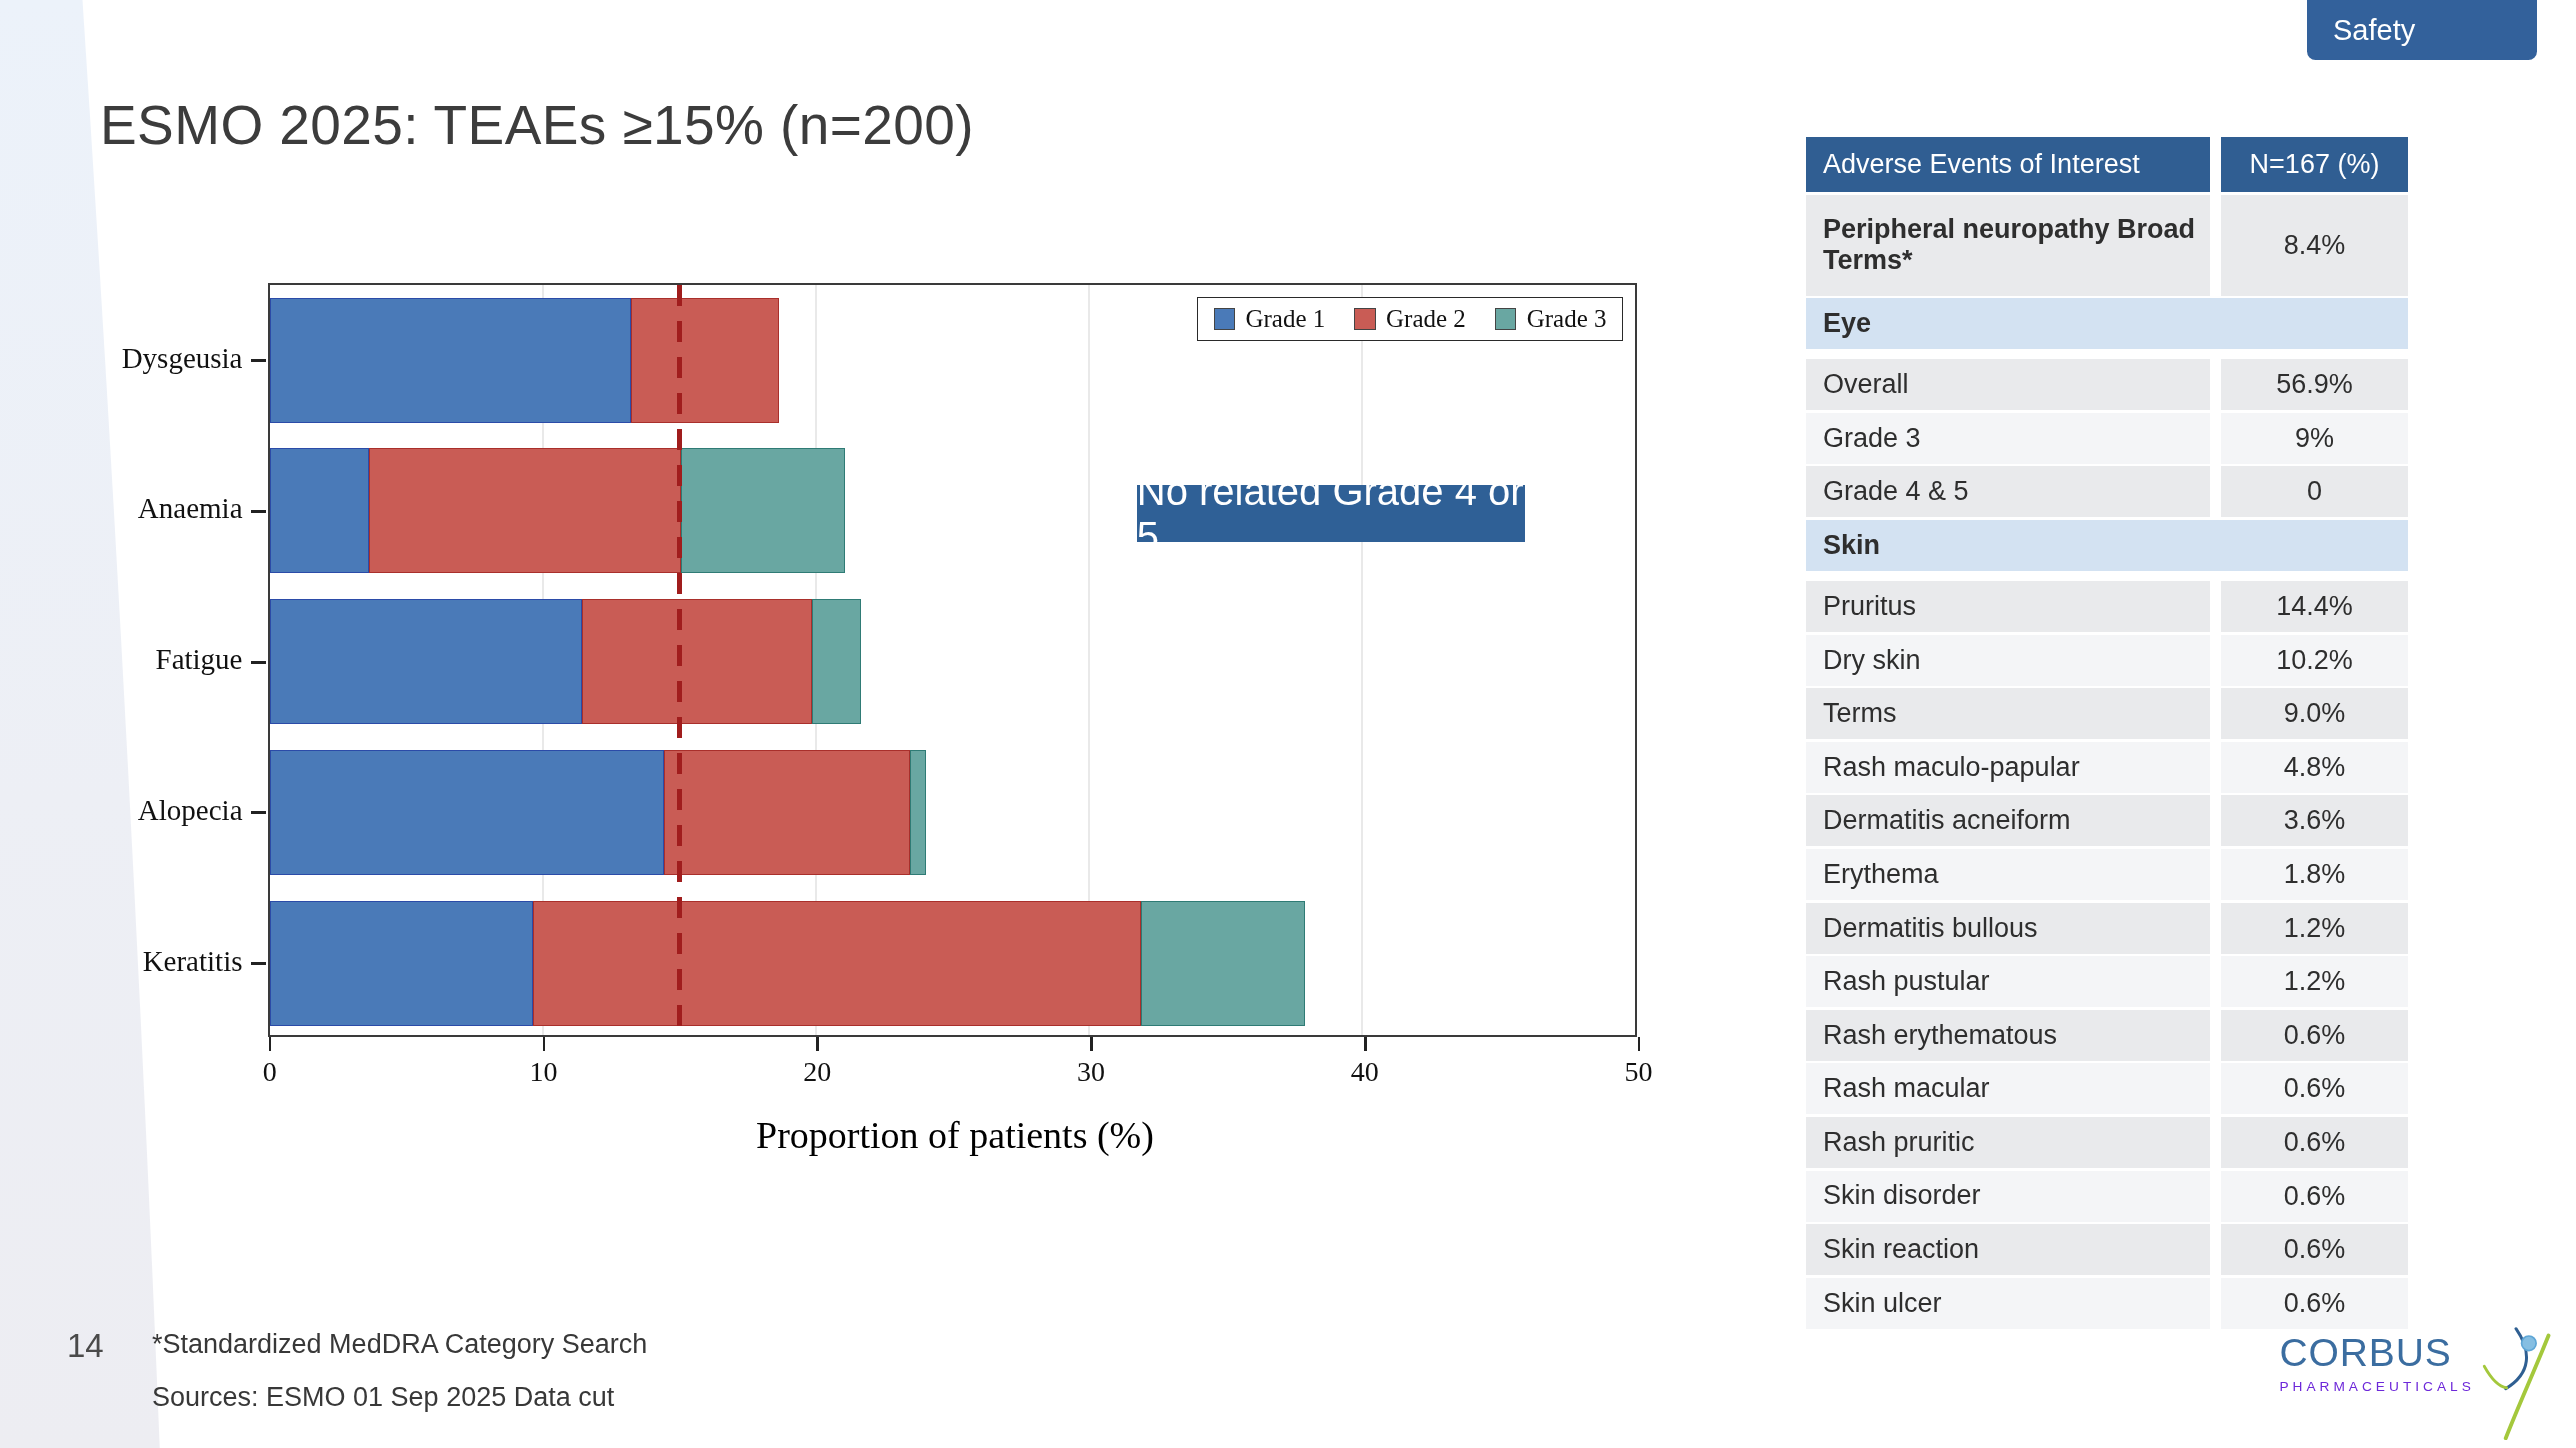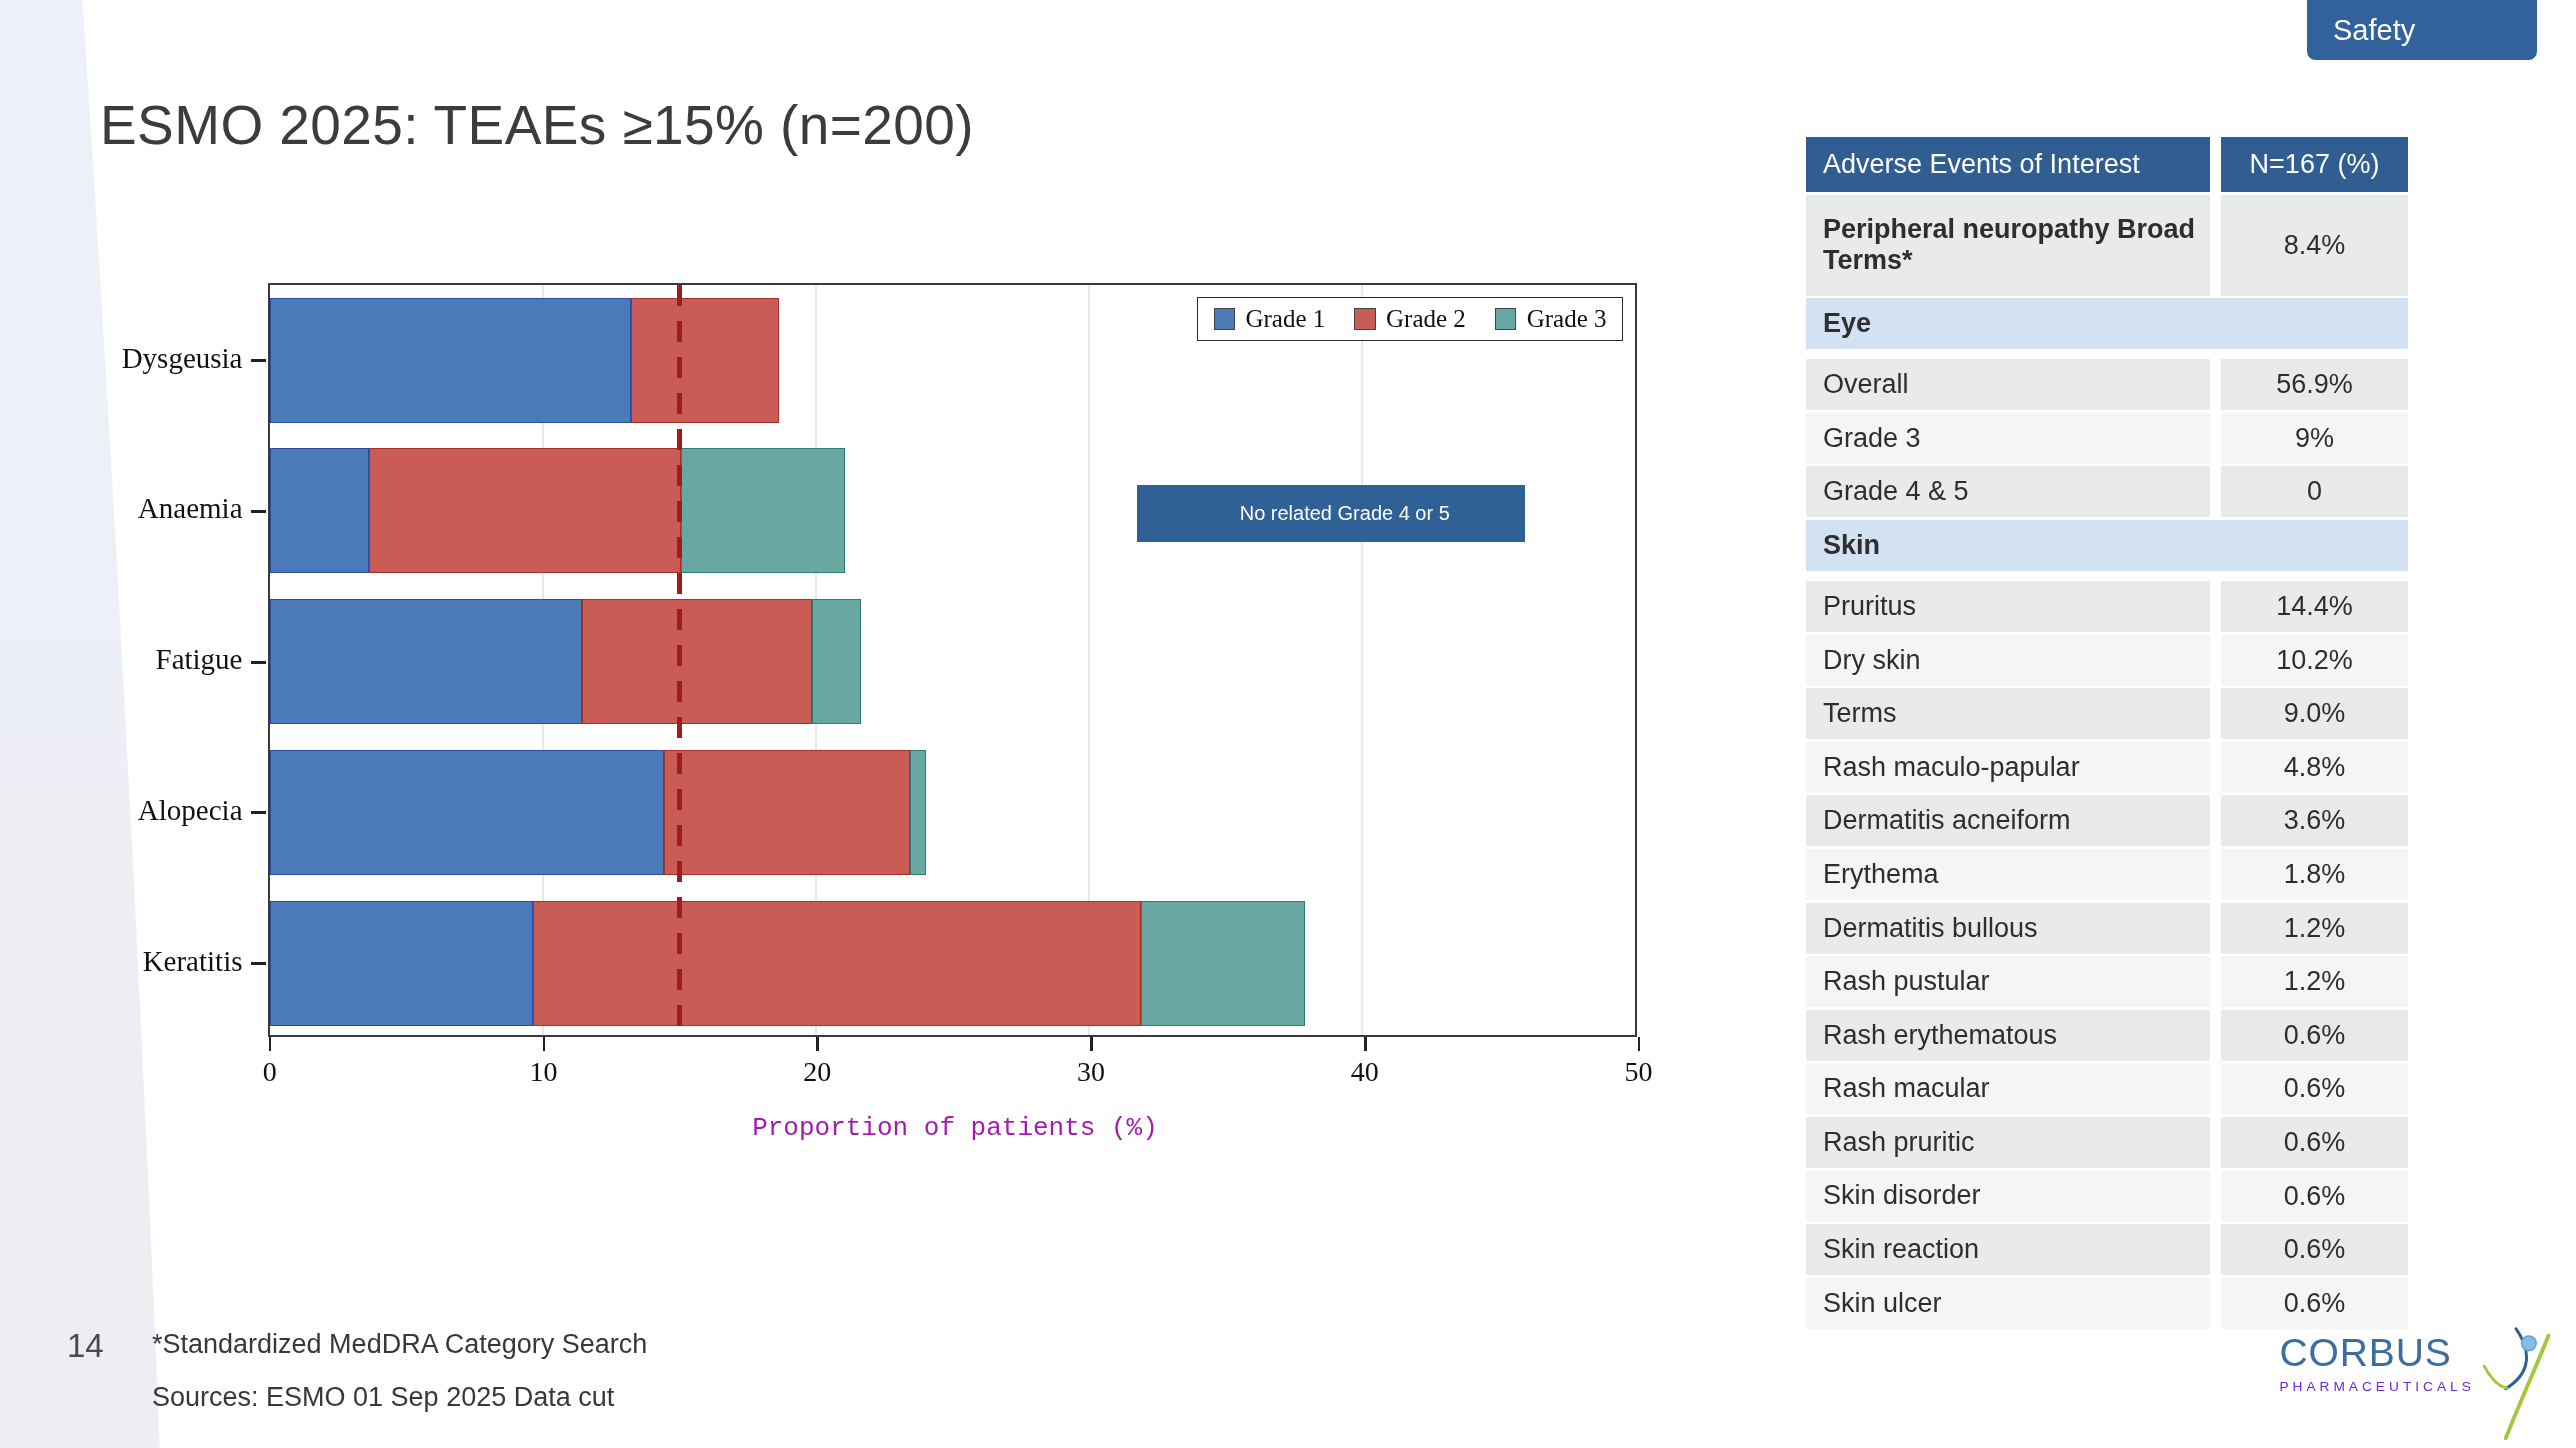--- a/index.html
+++ b/index.html
@@ -26,30 +26,30 @@
   .bar { position:absolute; left:0; display:flex; height:125px; }
   .seg { height:100%; border:1.7px solid; }
   .ref-line { position:absolute; top:0; bottom:0; width:4.3px;
     background:repeating-linear-gradient(to bottom, #A01D1D 0 20.6px, transparent 20.6px 36px); }
   .legend { position:absolute; top:12px; right:12px; border:1.7px solid #2A2A2A; background:#ffffff;
     display:flex; align-items:center; gap:29px; padding:6.9px 15.5px;
     font-family:"Liberation Serif","DejaVu Serif",serif; font-size:25px; color:#111111; }
   .legend-item { display:flex; align-items:center; }
   .legend-swatch { width:21.5px; height:21.5px; margin-right:10.3px; border:0.9px solid #444444; }
   .annotation { position:absolute; left:63.5%; top:200px; width:388px; height:57px;
-    background:#2F6096; color:#ffffff; font-size:20px; display:flex; align-items:center; justify-content:center;padding-left:28px; }
+    background:#2F6096; color:#ffffff; font-size:40px; display:flex; align-items:center; justify-content:center; }
   .y-tick { position:absolute; left:-19px; width:14.6px; height:2.6px; background:#222222; }
   .y-label { position:absolute; right:calc(100% + 27.5px); width:258px; text-align:right;
     font-family:"Liberation Serif","DejaVu Serif",serif; font-size:29px; color:#111111; }
   .x-axis { position:relative; width:1374px; height:57px; }
   .x-tick-mark { position:absolute; top:0; width:2.6px; height:13.7px; background:#222222; }
   .x-tick-label { position:absolute; top:19px; transform:translateX(-50%);
     font-family:"Liberation Serif","DejaVu Serif",serif; font-size:28px; color:#111111; }
   .x-label { width:1374px; text-align:center; margin-top:19px;
-    font-family:Liberation Mono, monospace; font-size:26px; color:#a21caf; }
+    font-family:Liberation Serif, serif; font-size:38px; color:#000000; }
 
   
   .ae-table { position:absolute; left:1806px; top:137px; width:602px; font-size:27px; color:#2E2E2E; }
   .t-row { display:flex; gap:11px; margin-bottom:2.6px; }
   .t-label { width:404px; padding-left:17px; padding-right:10.3px; display:flex; align-items:center; line-height:1.15; }
   .t-value { flex:1; display:flex; align-items:center; justify-content:center; }
   .t-header .t-label, .t-header .t-value { background:#305E92; color:#ffffff; height:55px; }
   .t-data .t-label, .t-data .t-value { height:51px; }
   .t-data.tall .t-label, .t-data.tall .t-value { height:101px; }
   .t-data.tall .t-label { font-weight:bold; }

